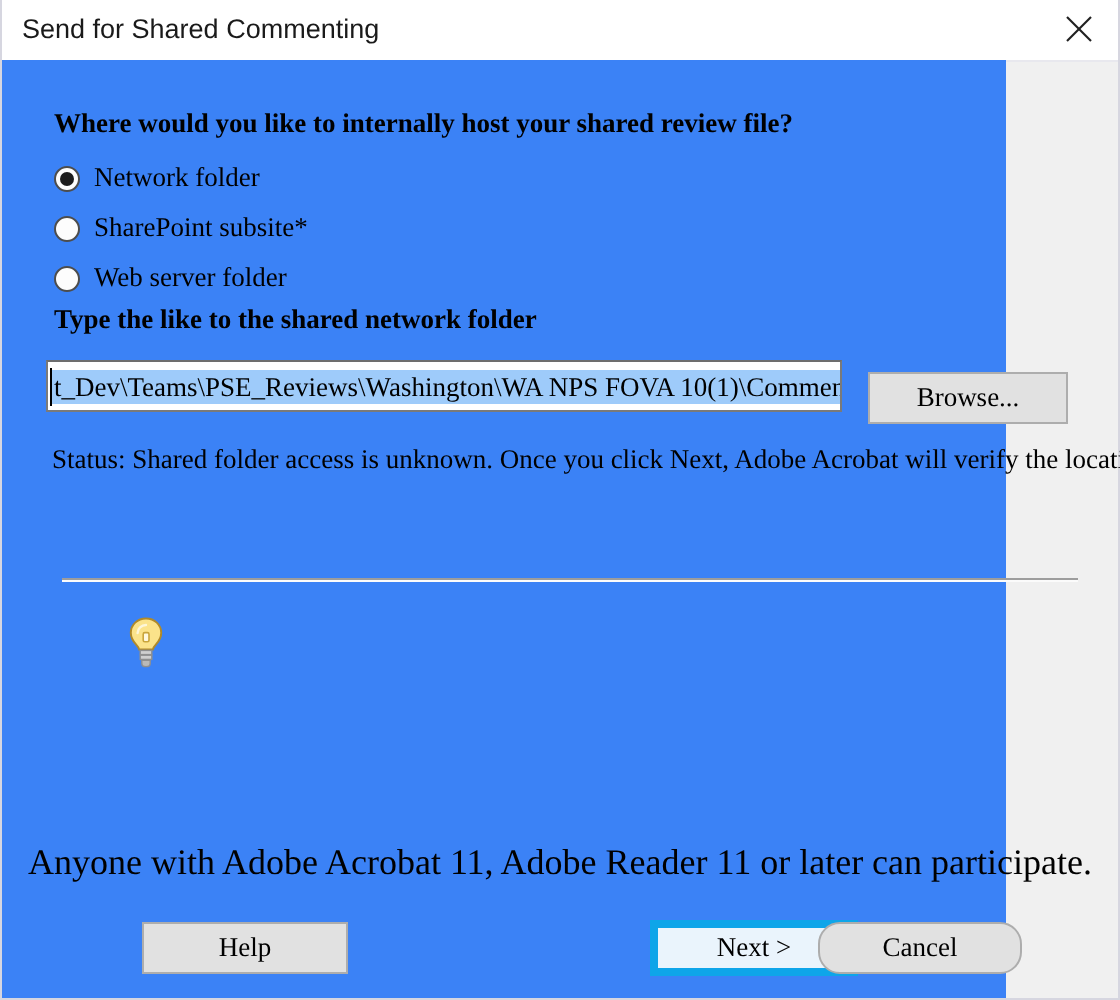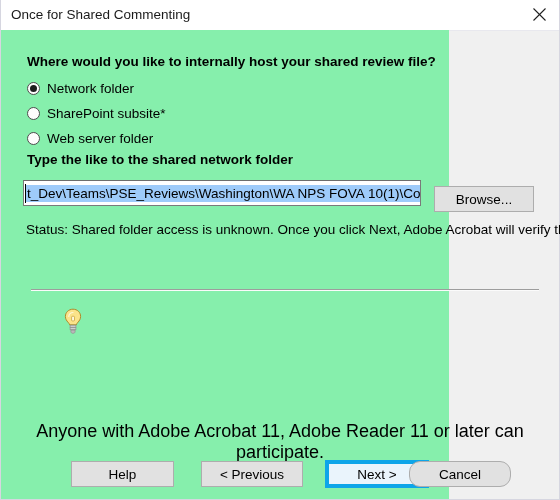--- a/index.html
+++ b/index.html
@@ -51,23 +51,24 @@
     justify-content: center;
     cursor: default;
   }
   #close-btn svg { display: block; }
 
   
   #content {
     position: absolute;
     left: 0;
     top: 30px;
-    width: 448px;
+    width: 502px;
     height: 469px;
-    background: #86efac;
+    background: #3b82f6;
+    font-family: Liberation Serif, serif;
   }
   .heading {
     position: absolute;
     font-size: 13.5px;
     font-weight: bold;
     color: #000;
     white-space: nowrap;
   }
   #q-heading { left: 26px; top: 24px; }
   #path-heading { left: 26px; top: 122px; }
@@ -232,21 +233,21 @@
     border: 4px solid #0ea5e9;
   }
   #cancel-btn   { left: 408px; top: 431px; width: 102px; border-radius: 11px; }
 </style>
 </head>
 <body>
 
 <div id="dialog">
 
   <div id="titlebar">
-    <div id="title-text">Once for Shared Commenting</div>
+    <div id="title-text">Send for Shared Commenting</div>
     <div id="close-btn">
       <span>
         <svg width="13" height="13" viewBox="0 0 13 13">
           <line x1="0.5" y1="0.5" x2="12.5" y2="12.5" stroke="#202020" stroke-width="1.1"></line>
           <line x1="12.5" y1="0.5" x2="0.5" y2="12.5" stroke="#202020" stroke-width="1.1"></line>
         </svg>
       </span>
     </div>
   </div>
 
@@ -287,18 +288,17 @@
         <rect x="9.1" y="18.2" width="5.8" height="2.1" fill="#cfcfcf" stroke="#8f8f8f" stroke-width="0.7"></rect>
         <rect x="9.1" y="20.6" width="5.8" height="2.1" fill="#cfcfcf" stroke="#8f8f8f" stroke-width="0.7"></rect>
         <path d="M9.9 23.1h4.2v1.6c0 0.9-0.8 1.6-2.1 1.6s-2.1-0.7-2.1-1.6z" fill="#b9b9b9" stroke="#8f8f8f" stroke-width="0.7"></path>
         <rect x="10.6" y="9.3" width="2.9" height="4.6" rx="0.8" fill="#fff8dd" stroke="#c9a53c" stroke-width="0.8"></rect>
       </svg>
     </div>
 
     <div id="participate-text">Anyone with Adobe Acrobat 11, Adobe Reader 11 or later can participate.</div>
 
     <div class="btn" id="help-btn">Help</div>
-    <div class="btn" id="previous-btn">&lt; Previous</div>
     <div class="btn" id="next-btn">Next &gt;</div>
     <div class="btn" id="cancel-btn">Cancel</div>
 
   </div>
 </div>
 
 </body></html>

